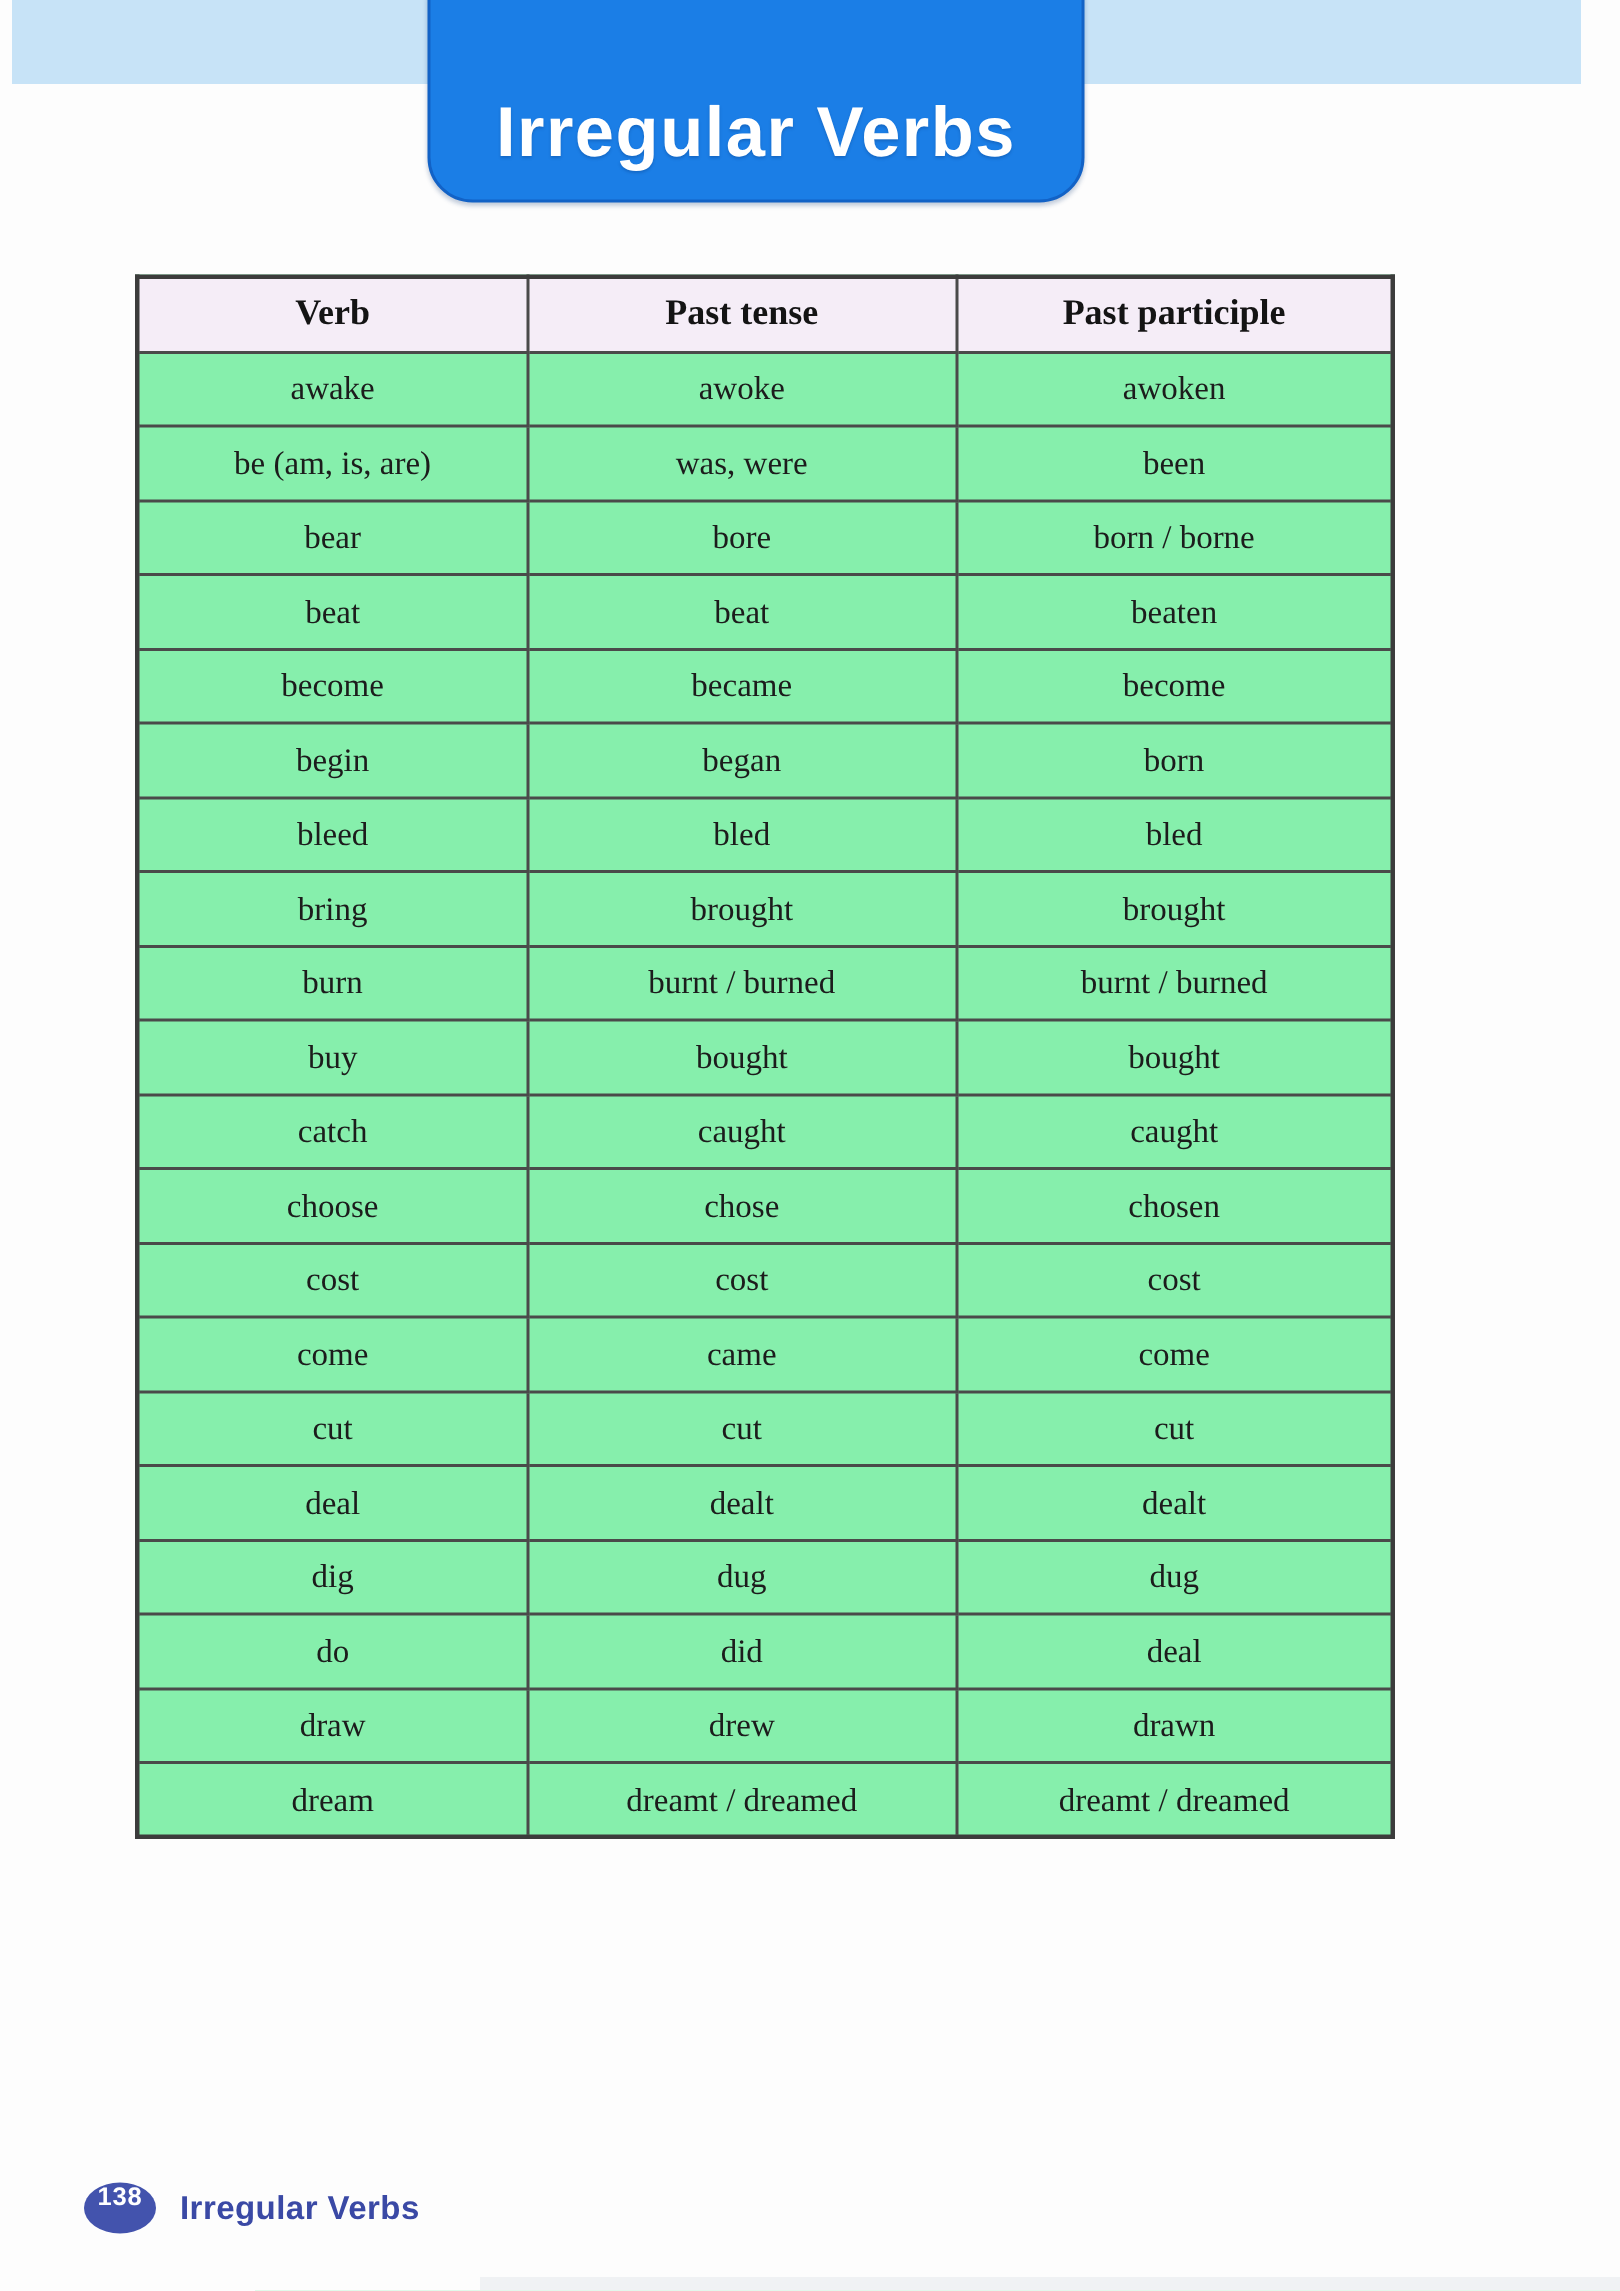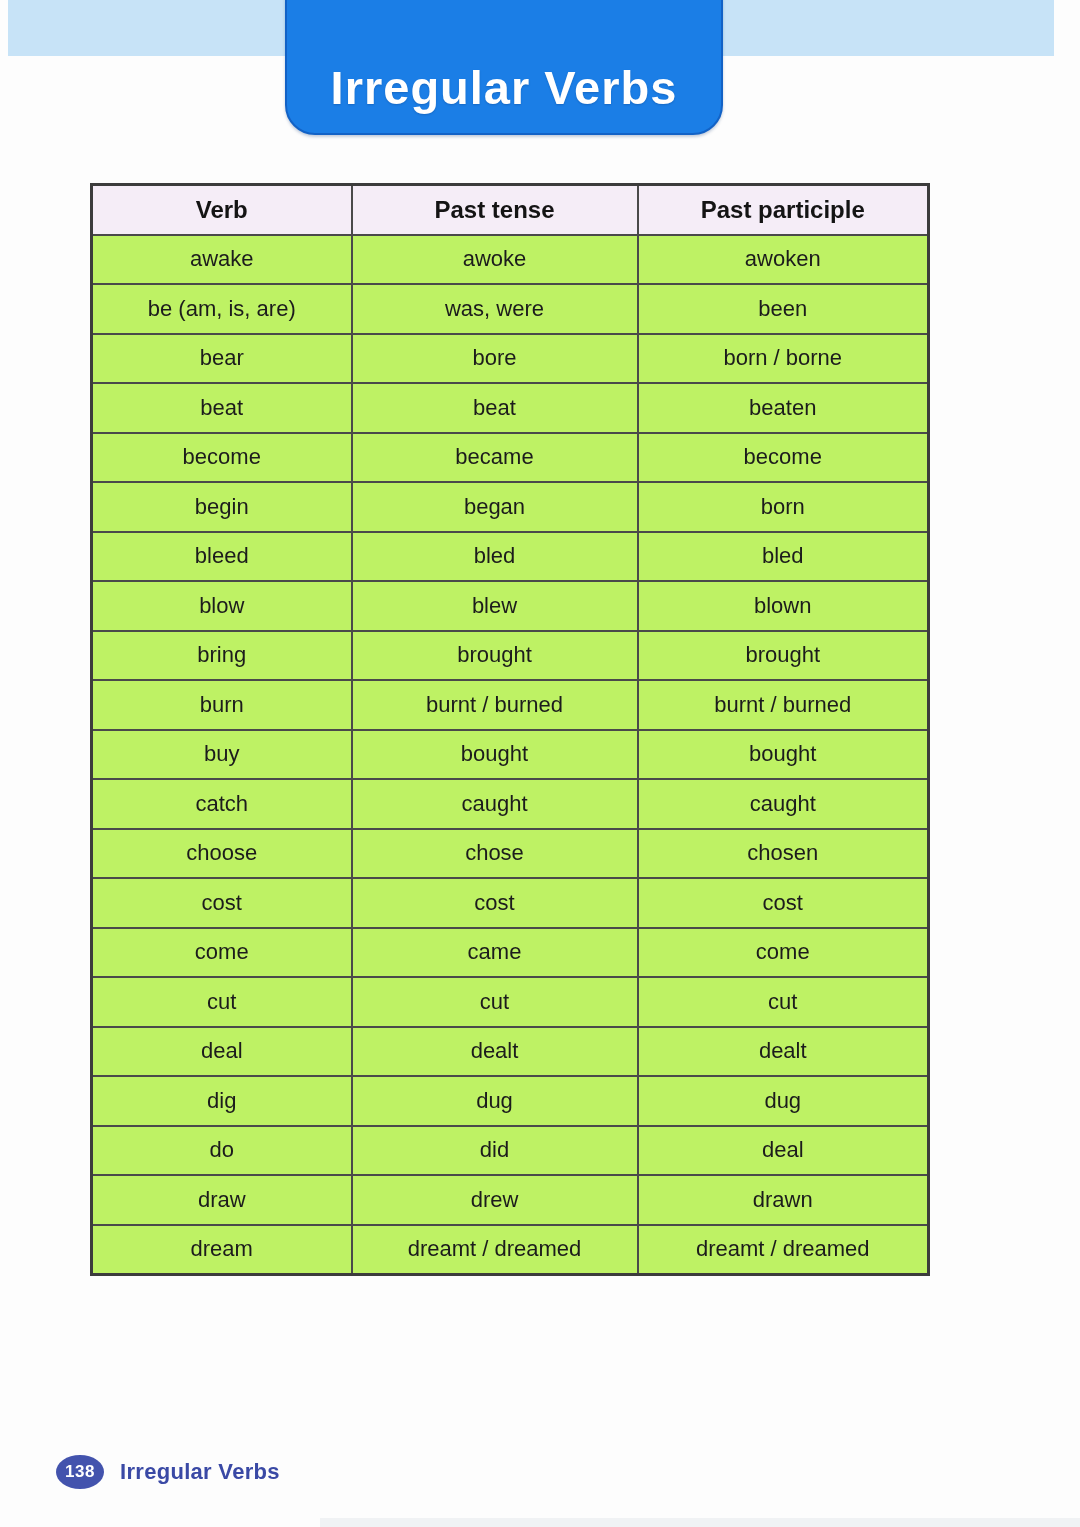--- a/index.html
+++ b/index.html
@@ -60,22 +60,22 @@
     margin-top: 36px;
   }
   
   table.verb-table {
     position: absolute;
     left: 90px;
     top: 183px;
     width: 837px;
     border-collapse: collapse;
     table-layout: fixed;
-    font-family: Liberation Sans, sans-serif;
-    background: #bef264;
+    font-family: Liberation Serif, serif;
+    background: #86efac;
   }
   table.verb-table col.c1 { width: 260px; }
   table.verb-table col.c2 { width: 286px; }
   table.verb-table col.c3 { width: 291px; }
   table.verb-table th, table.verb-table td {
     border: 2px solid #4a4a4a;
     text-align: center;
     vertical-align: middle;
     color: #1c1c1c;
   }
@@ -99,21 +99,21 @@
     display: flex;
     align-items: center;
     gap: 16px;
   }
   .page-badge {
     width: 48px;
     height: 34px;
     background: #4353ad;
     border-radius: 50%;
     display: flex;
-    align-items: center;
+    align-items: flex-start;
     justify-content: center;
     color: #ffffff;
     font-size: 17px;
     font-weight: bold;
     letter-spacing: 0.5px;
   }
   .footer-label {
     font-size: 22px;
     font-weight: bold;
     color: #3a49a5;
@@ -185,25 +185,20 @@
           <td>begin</td>
           <td>began</td>
           <td>born</td>
         </tr>
         <tr>
           <td>bleed</td>
           <td>bled</td>
           <td>bled</td>
         </tr>
         <tr>
-          <td>blow</td>
-          <td>blew</td>
-          <td>blown</td>
-        </tr>
-        <tr>
           <td>bring</td>
           <td>brought</td>
           <td>brought</td>
         </tr>
         <tr>
           <td>burn</td>
           <td>burnt / burned</td>
           <td>burnt / burned</td>
         </tr>
         <tr>

